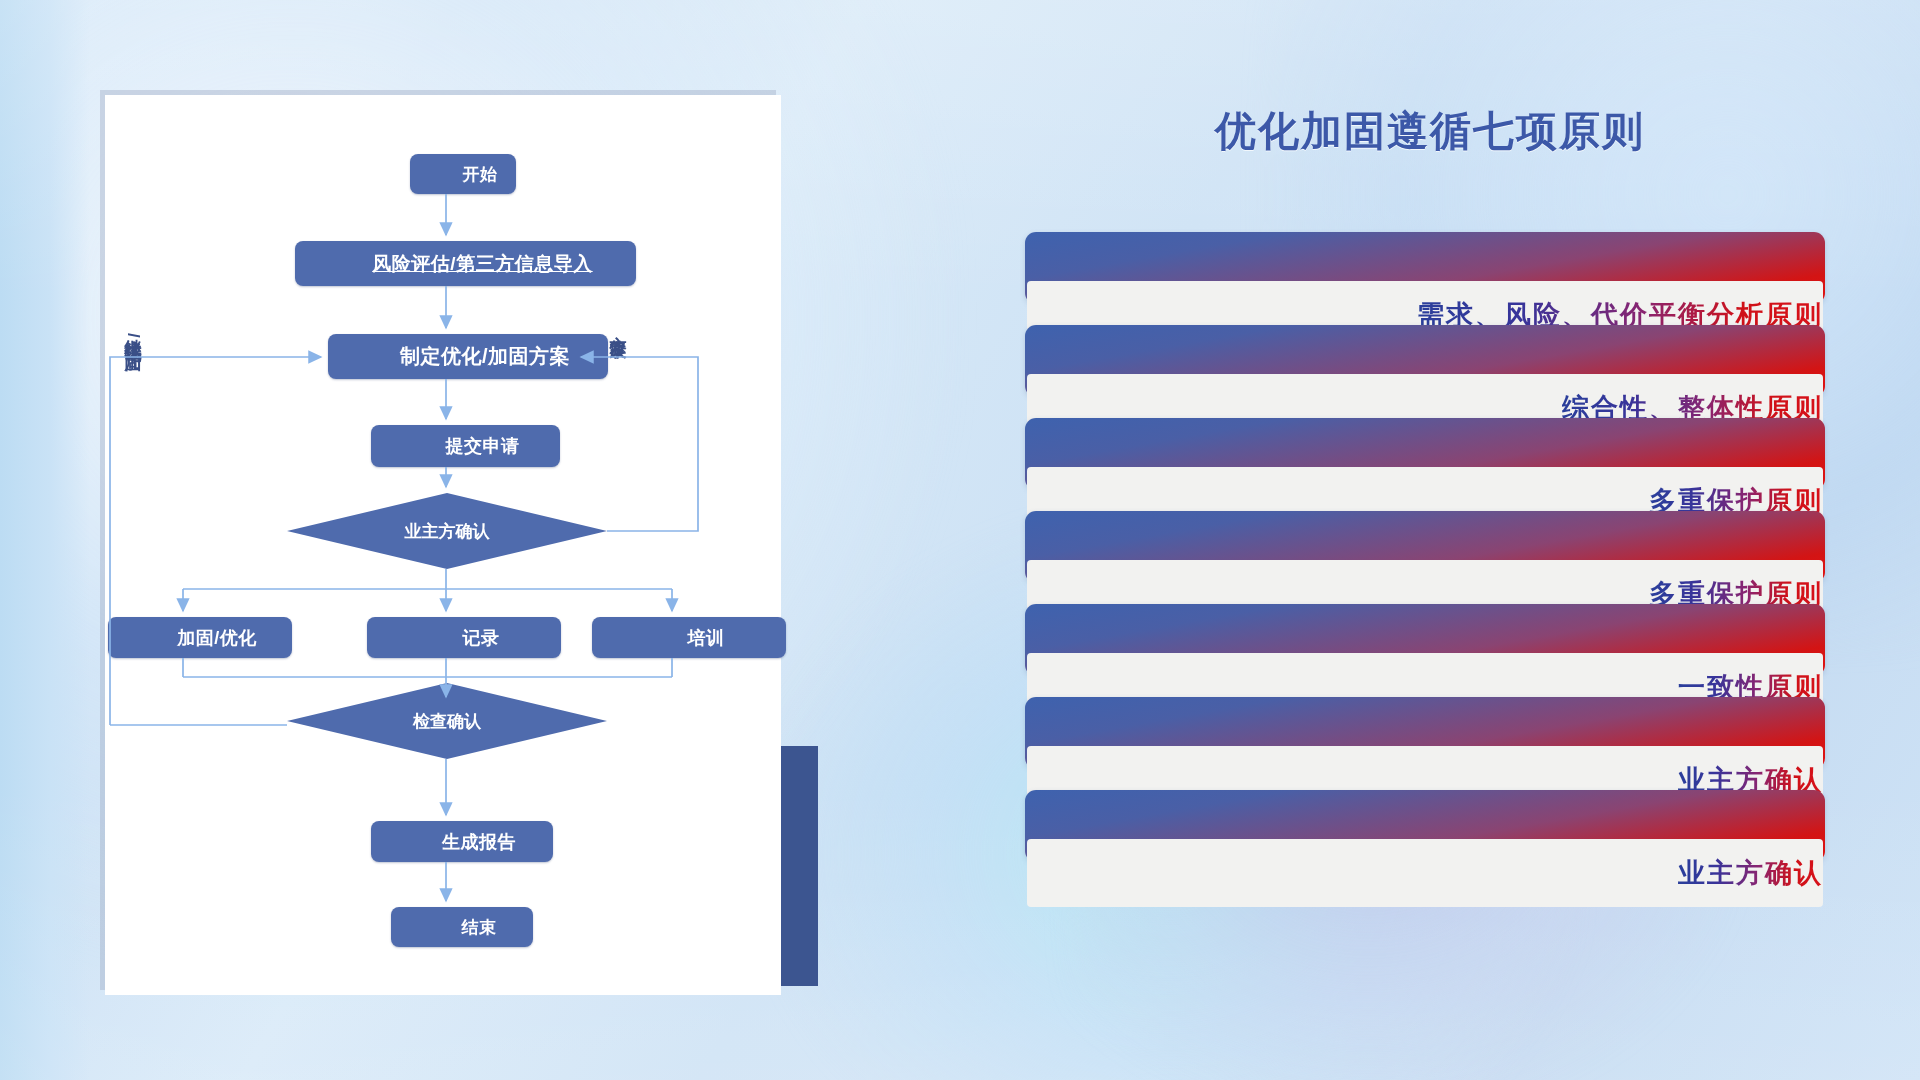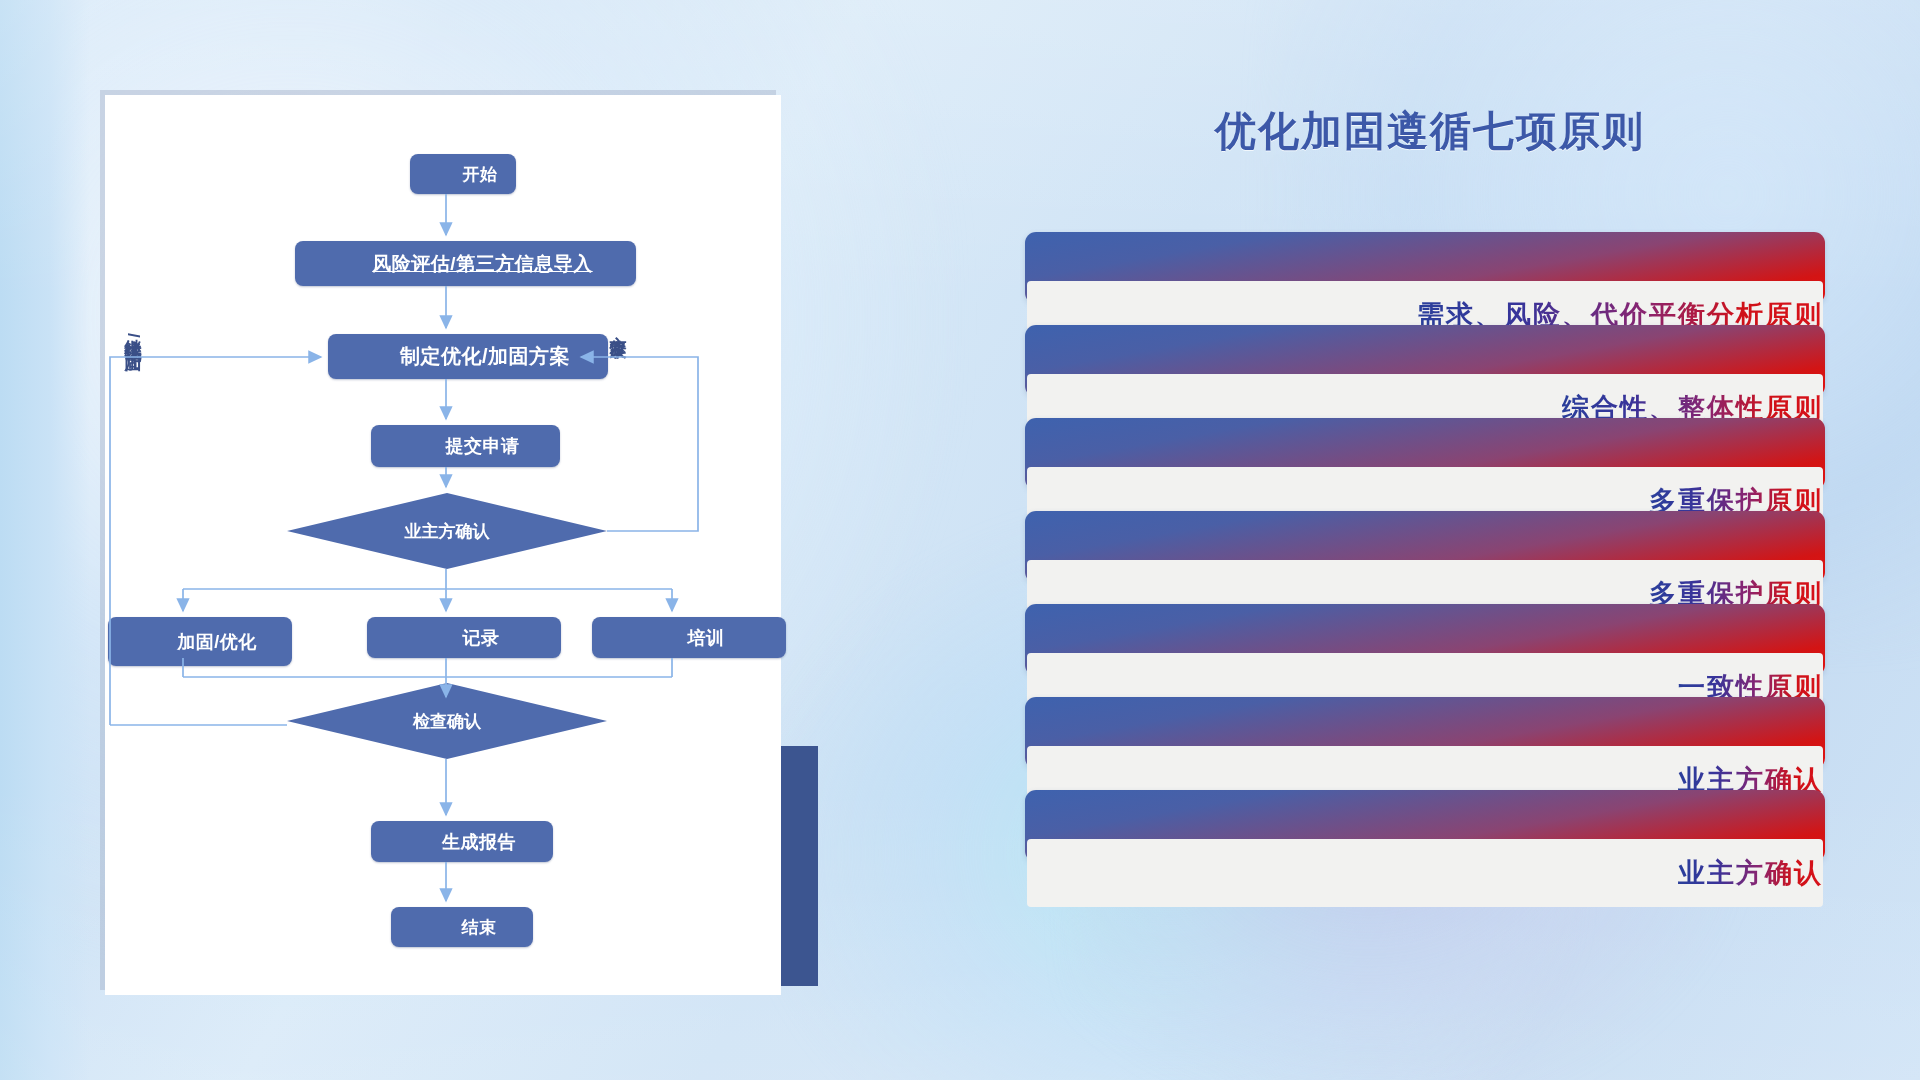--- a/index.html
+++ b/index.html
@@ -68,21 +68,21 @@
     font-weight:bold;
     letter-spacing:.5px;
     box-shadow:0 1px 2px rgba(40,60,110,.3);
     white-space:nowrap;
     padding-left:34px;
   }
   .node.n-start{left:305px;top:59px;width:72px;height:40px;font-size:17px;}
   .node.n-risk{left:190px;top:146px;width:307px;height:45px;font-size:19px;text-decoration:underline;}
   .node.n-plan{left:223px;top:239px;width:246px;height:45px;font-size:20px;}
   .node.n-submit{left:266px;top:330px;width:155px;height:42px;font-size:18px;}
-  .node.n-reinf{left:3px;top:522px;width:150px;height:49px;font-size:18px;}
+  .node.n-reinf{left:3px;top:522px;width:150px;height:41px;font-size:18px;}
   .node.n-record{left:262px;top:522px;width:160px;height:41px;font-size:18px;}
   .node.n-train{left:487px;top:522px;width:160px;height:41px;font-size:18px;}
   .node.n-report{left:266px;top:726px;width:148px;height:41px;font-size:18px;}
   .node.n-end{left:286px;top:812px;width:108px;height:40px;font-size:17px;}
 
   .diamond{
     position:absolute;
     display:flex;align-items:center;justify-content:center;
     color:#ffffff;font-weight:bold;white-space:nowrap;
   }

